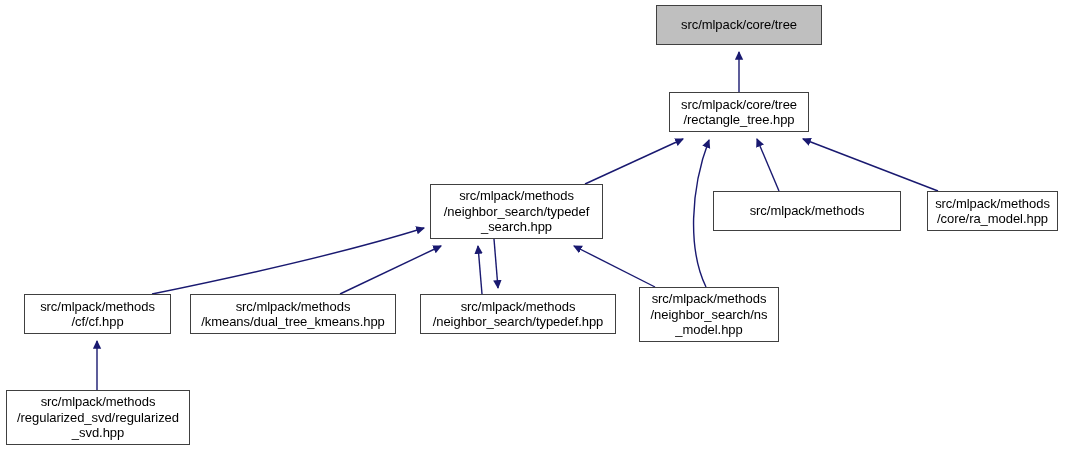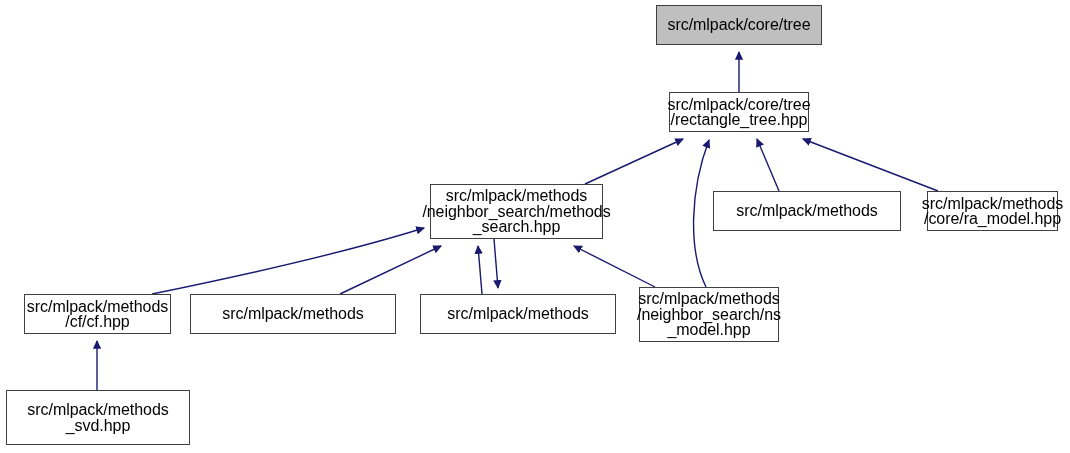--- a/index.html
+++ b/index.html
@@ -23,21 +23,21 @@
     top: 0;
     width: 1070px;
     height: 453px;
   }
   .node {
     position: absolute;
     box-sizing: border-box;
     border: 1px solid #404040;
     background: #ffffff;
     color: #000000;
-    font-size: 16px;
+    font-size: 13px;
     line-height: 15.5px;
     text-align: center;
     display: flex;
     flex-direction: column;
     align-items: center;
     justify-content: center;
     white-space: pre;
     letter-spacing: -0.05px;
   }
   .node.highlight {
@@ -108,50 +108,53 @@
     <span class="node-line">src/mlpack/core/tree</span>
   </div>
 
   <div class="node" id="node-rectangle-tree" style="left:669px; top:92px; width:140px; height:40px;">
     <span class="node-line">src/mlpack/core/tree</span>
     <span class="node-line">/rectangle_tree.hpp</span>
   </div>
 
   <div class="node" id="node-neighbor-search" style="left:430px; top:184px; width:173px; height:55px;">
     <span class="node-line">src/mlpack/methods</span>
-    <span class="node-line">/neighbor_search/methods</span>
+    <span class="node-line">/neighbor_search/typedef</span>
     <span class="node-line">_search.hpp</span>
   </div>
 
   <div class="node" id="node-rs-model" style="left:713px; top:191px; width:188px; height:40px;">
     <span class="node-line">src/mlpack/methods</span>
   </div>
 
   <div class="node" id="node-ra-model" style="left:927px; top:191px; width:131px; height:40px;">
     <span class="node-line">src/mlpack/methods</span>
     <span class="node-line">/core/ra_model.hpp</span>
   </div>
 
   <div class="node" id="node-cf" style="left:24px; top:294px; width:147px; height:40px;">
     <span class="node-line">src/mlpack/methods</span>
     <span class="node-line">/cf/cf.hpp</span>
   </div>
 
   <div class="node" id="node-dual-tree-kmeans" style="left:190px; top:294px; width:206px; height:40px;">
     <span class="node-line">src/mlpack/methods</span>
+    <span class="node-line">/kmeans/dual_tree_kmeans.hpp</span>
   </div>
 
   <div class="node" id="node-typedef" style="left:420px; top:294px; width:196px; height:40px;">
     <span class="node-line">src/mlpack/methods</span>
+    <span class="node-line">/neighbor_search/typedef.hpp</span>
   </div>
 
   <div class="node" id="node-ns-model" style="left:639px; top:287px; width:140px; height:55px;">
     <span class="node-line">src/mlpack/methods</span>
     <span class="node-line">/neighbor_search/ns</span>
     <span class="node-line">_model.hpp</span>
   </div>
 
   <div class="node" id="node-regularized-svd" style="left:6px; top:390px; width:184px; height:55px;">
     <span class="node-line">src/mlpack/methods</span>
+    <span class="node-line">/regularized_svd/regularized</span>
     <span class="node-line">_svd.hpp</span>
   </div>
 
 </div>
 
 </body></html>

